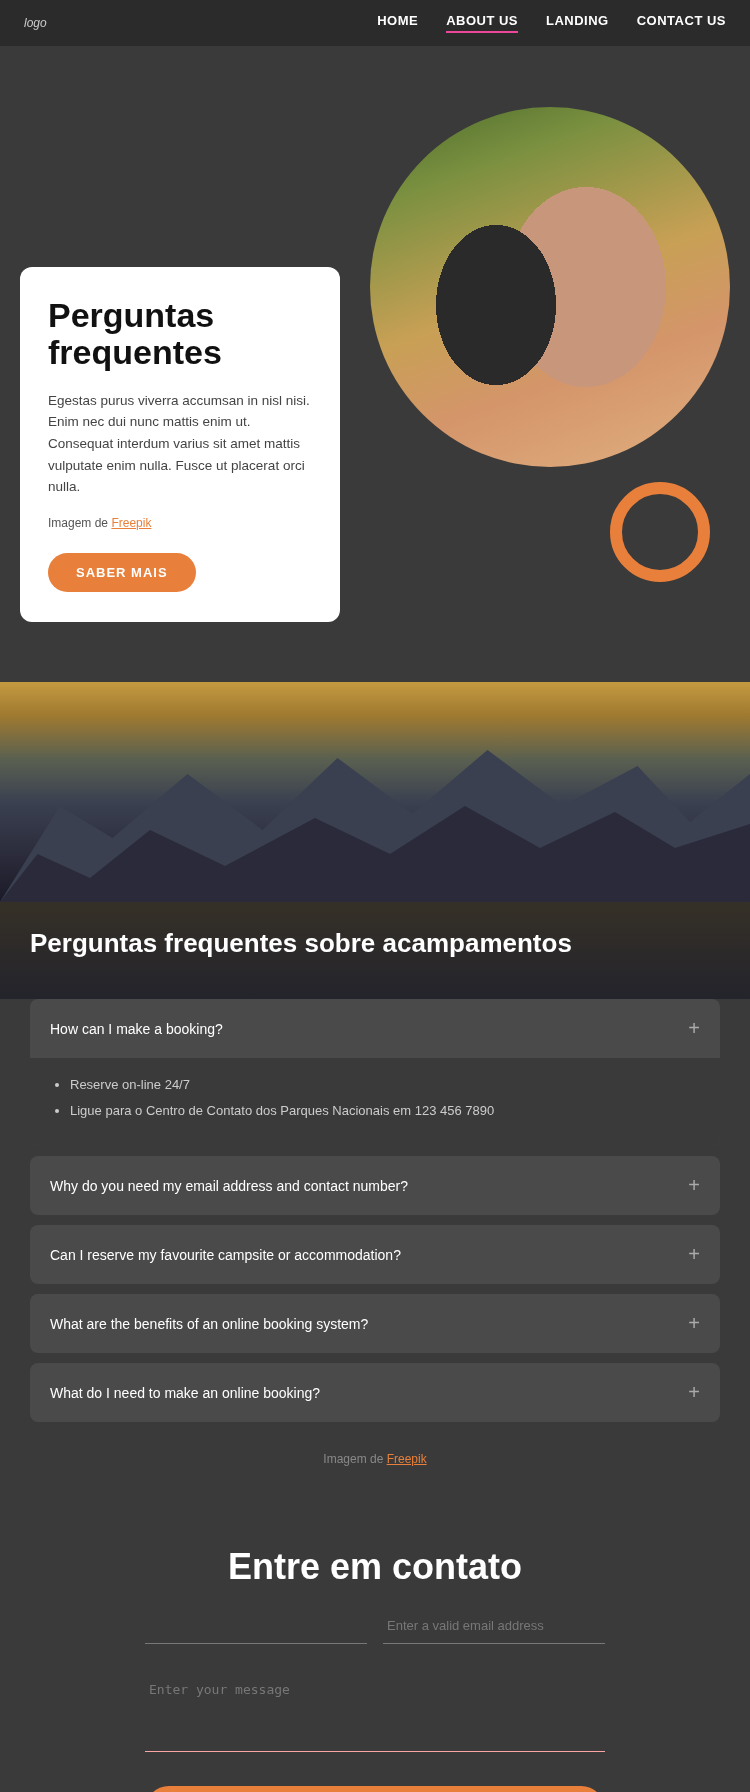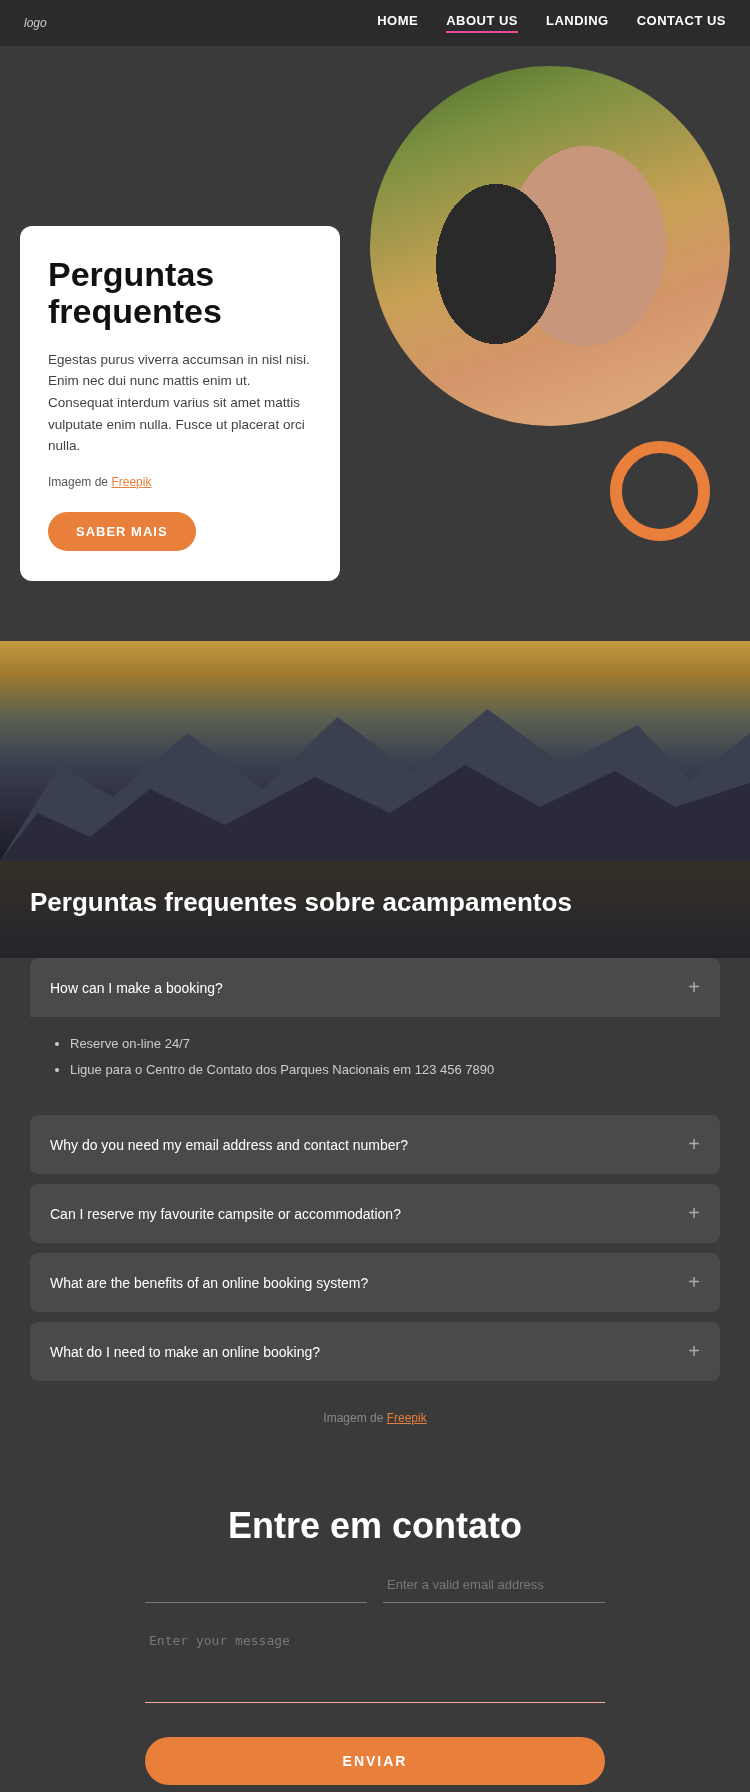--- a/index.html
+++ b/index.html
@@ -41,20 +41,21 @@
       border-bottom: 2px solid #ec4899;
     }
 
     
     .hero-section {
       background: #3a3a3a;
       position: relative;
       min-height: 580px;
       overflow: hidden;
       padding: 40px 20px 60px 20px;
+      margin-top: 41px;
     }
     .hero-circle-img {
       position: absolute;
       top: 20px;
       right: 20px;
       width: 360px;
       height: 360px;
       border-radius: 50%;
       overflow: hidden;
       background: linear-gradient(135deg, #5a7a3a 0%, #8a9a5a 30%, #c4a060 60%, #e0b080 100%);
@@ -201,21 +202,21 @@
       border-bottom: 1px solid #777;
       color: #aaa;
       font-size: 13px;
       padding: 10px 4px;
       width: 100%;
       outline: none;
     }
     .form-input::placeholder { color: #777; }
     .form-field {
       flex: 1;
-      margin-bottom: 20px;
+      margin-bottom: 28px;
     }
     .form-textarea {
       background: transparent;
       border: none;
       border-bottom: 1px solid #fca5a5;
       color: #aaa;
       font-size: 13px;
       padding: 10px 4px;
       width: 100%;
       outline: none;

